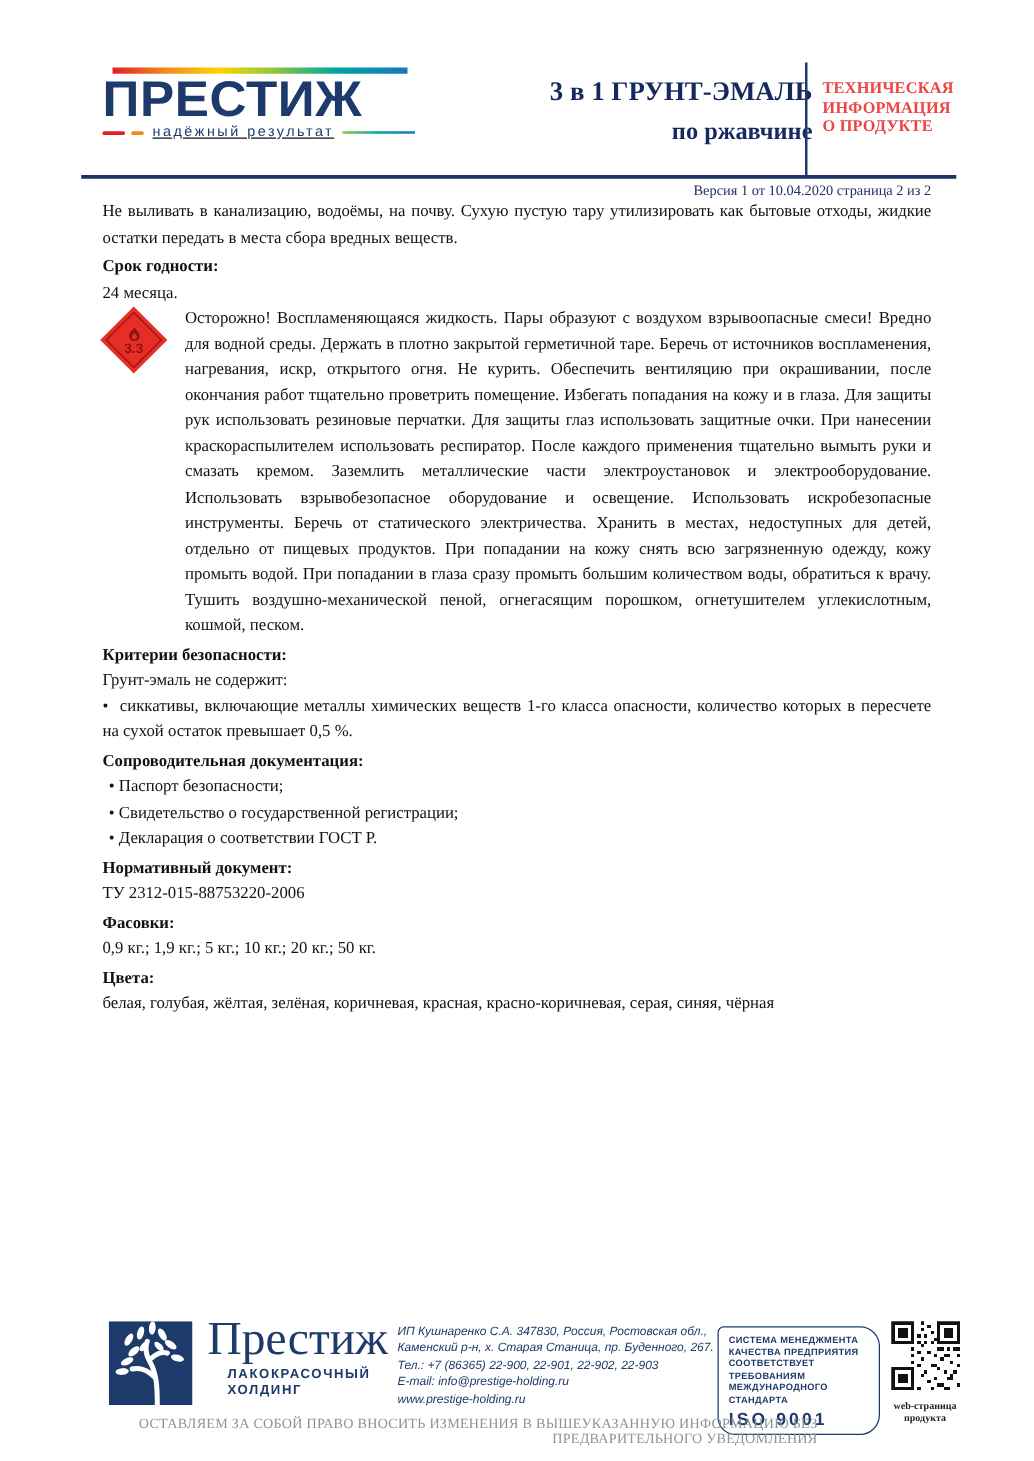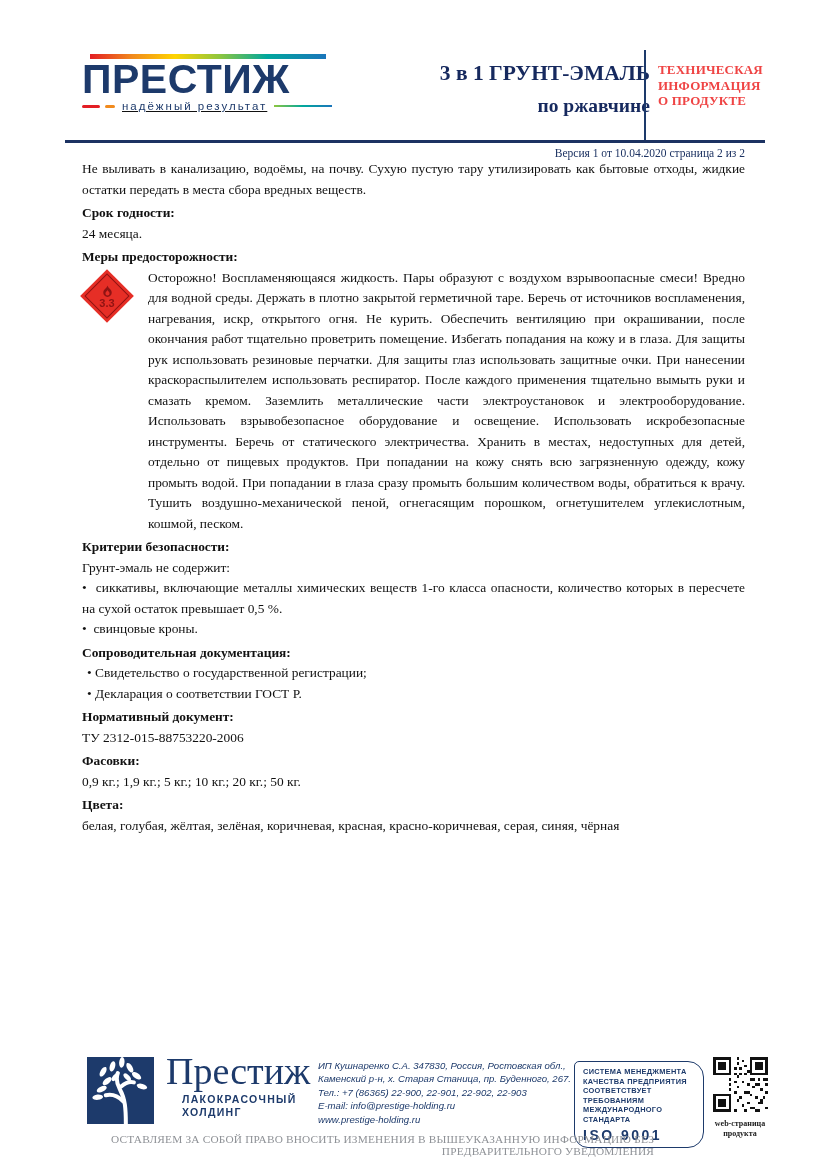--- a/index.html
+++ b/index.html
@@ -98,42 +98,41 @@
   <div class="header-rule"></div>
   <div class="version-line">Версия 1 от 10.04.2020 страница 2 из 2</div>
 
   <div class="main">
 
     <p class="para">Не выливать в канализацию, водоёмы, на почву. Сухую пустую тару утилизировать как бытовые отходы, жидкие остатки передать в места сбора вредных веществ.</p>
 
     <div class="sec-h">Срок годности:</div>
     <p class="para">24 месяца.</p>
 
-    <div class="sec-h">Меры предосторожности:</div>
     <div class="precaution-row">
       <div class="hazard-cell">
         <div class="diamond">
           <div class="diamond-inner">
             <svg width="15" height="14" viewBox="0 0 16 14">
               <path fill="#8f1313" d="M8 0c.6 2.2 1.9 2.9 2.9 4.1 1 1.1 1.6 2.2 1.6 3.5A4.5 4.4 0 0 1 8 12.2 4.5 4.4 0 0 1 3.5 7.6c0-1.3.6-2.4 1.6-3.5C6.1 2.9 7.4 2.2 8 0z"></path>
               <path fill="#e62e26" d="M8 4.6c.3 1.1.9 1.5 1.4 2.1.5.6.8 1.1.8 1.8A2.2 2.2 0 0 1 8 10.7a2.2 2.2 0 0 1-2.2-2.2c0-.7.3-1.2.8-1.8.5-.6 1.1-1 1.4-2.1z"></path>
             </svg>
             <div class="placard-num">3.3</div>
           </div>
         </div>
       </div>
       <p class="para">Осторожно! Воспламеняющаяся жидкость. Пары образуют с воздухом взрывоопасные смеси! Вредно для водной среды. Держать в плотно закрытой герметичной таре. Беречь от источников воспламенения, нагревания, искр, открытого огня. Не курить. Обеспечить вентиляцию при окрашивании, после окончания работ тщательно проветрить помещение. Избегать попадания на кожу и в глаза. Для защиты рук использовать резиновые перчатки. Для защиты глаз использовать защитные очки. При нанесении краскораспылителем использовать респиратор. После каждого применения тщательно вымыть руки и смазать кремом. Заземлить металлические части электроустановок и электрооборудование. Использовать взрывобезопасное оборудование и освещение. Использовать искробезопасные инструменты. Беречь от статического электричества. Хранить в местах, недоступных для детей, отдельно от пищевых продуктов. При попадании на кожу снять всю загрязненную одежду, кожу промыть водой. При попадании в глаза сразу промыть большим количеством воды, обратиться к врачу. Тушить воздушно-механической пеной, огнегасящим порошком, огнетушителем углекислотным, кошмой, песком.</p>
     </div>
 
     <div class="sec-h">Критерии безопасности:</div>
     <p class="para">Грунт-эмаль не содержит:</p>
     <p class="bullet-line">сиккативы, включающие металлы химических веществ 1-го класса опасности, количество которых в пересчете на сухой остаток превышает 0,5 %.</p>
-    <p class="bullet-line">свинцовые кроны.</p>
 
     <div class="sec-h">Сопроводительная документация:</div>
+    <p class="doc-item">Паспорт безопасности;</p>
     <p class="doc-item">Свидетельство о государственной регистрации;</p>
     <p class="doc-item">Декларация о соответствии ГОСТ Р.</p>
 
     <div class="sec-h">Нормативный документ:</div>
     <p class="para">ТУ 2312-015-88753220-2006</p>
 
     <div class="sec-h">Фасовки:</div>
     <p class="para">0,9 кг.; 1,9 кг.; 5 кг.; 10 кг.; 20 кг.; 50 кг.</p>
 
     <div class="sec-h">Цвета:</div>

